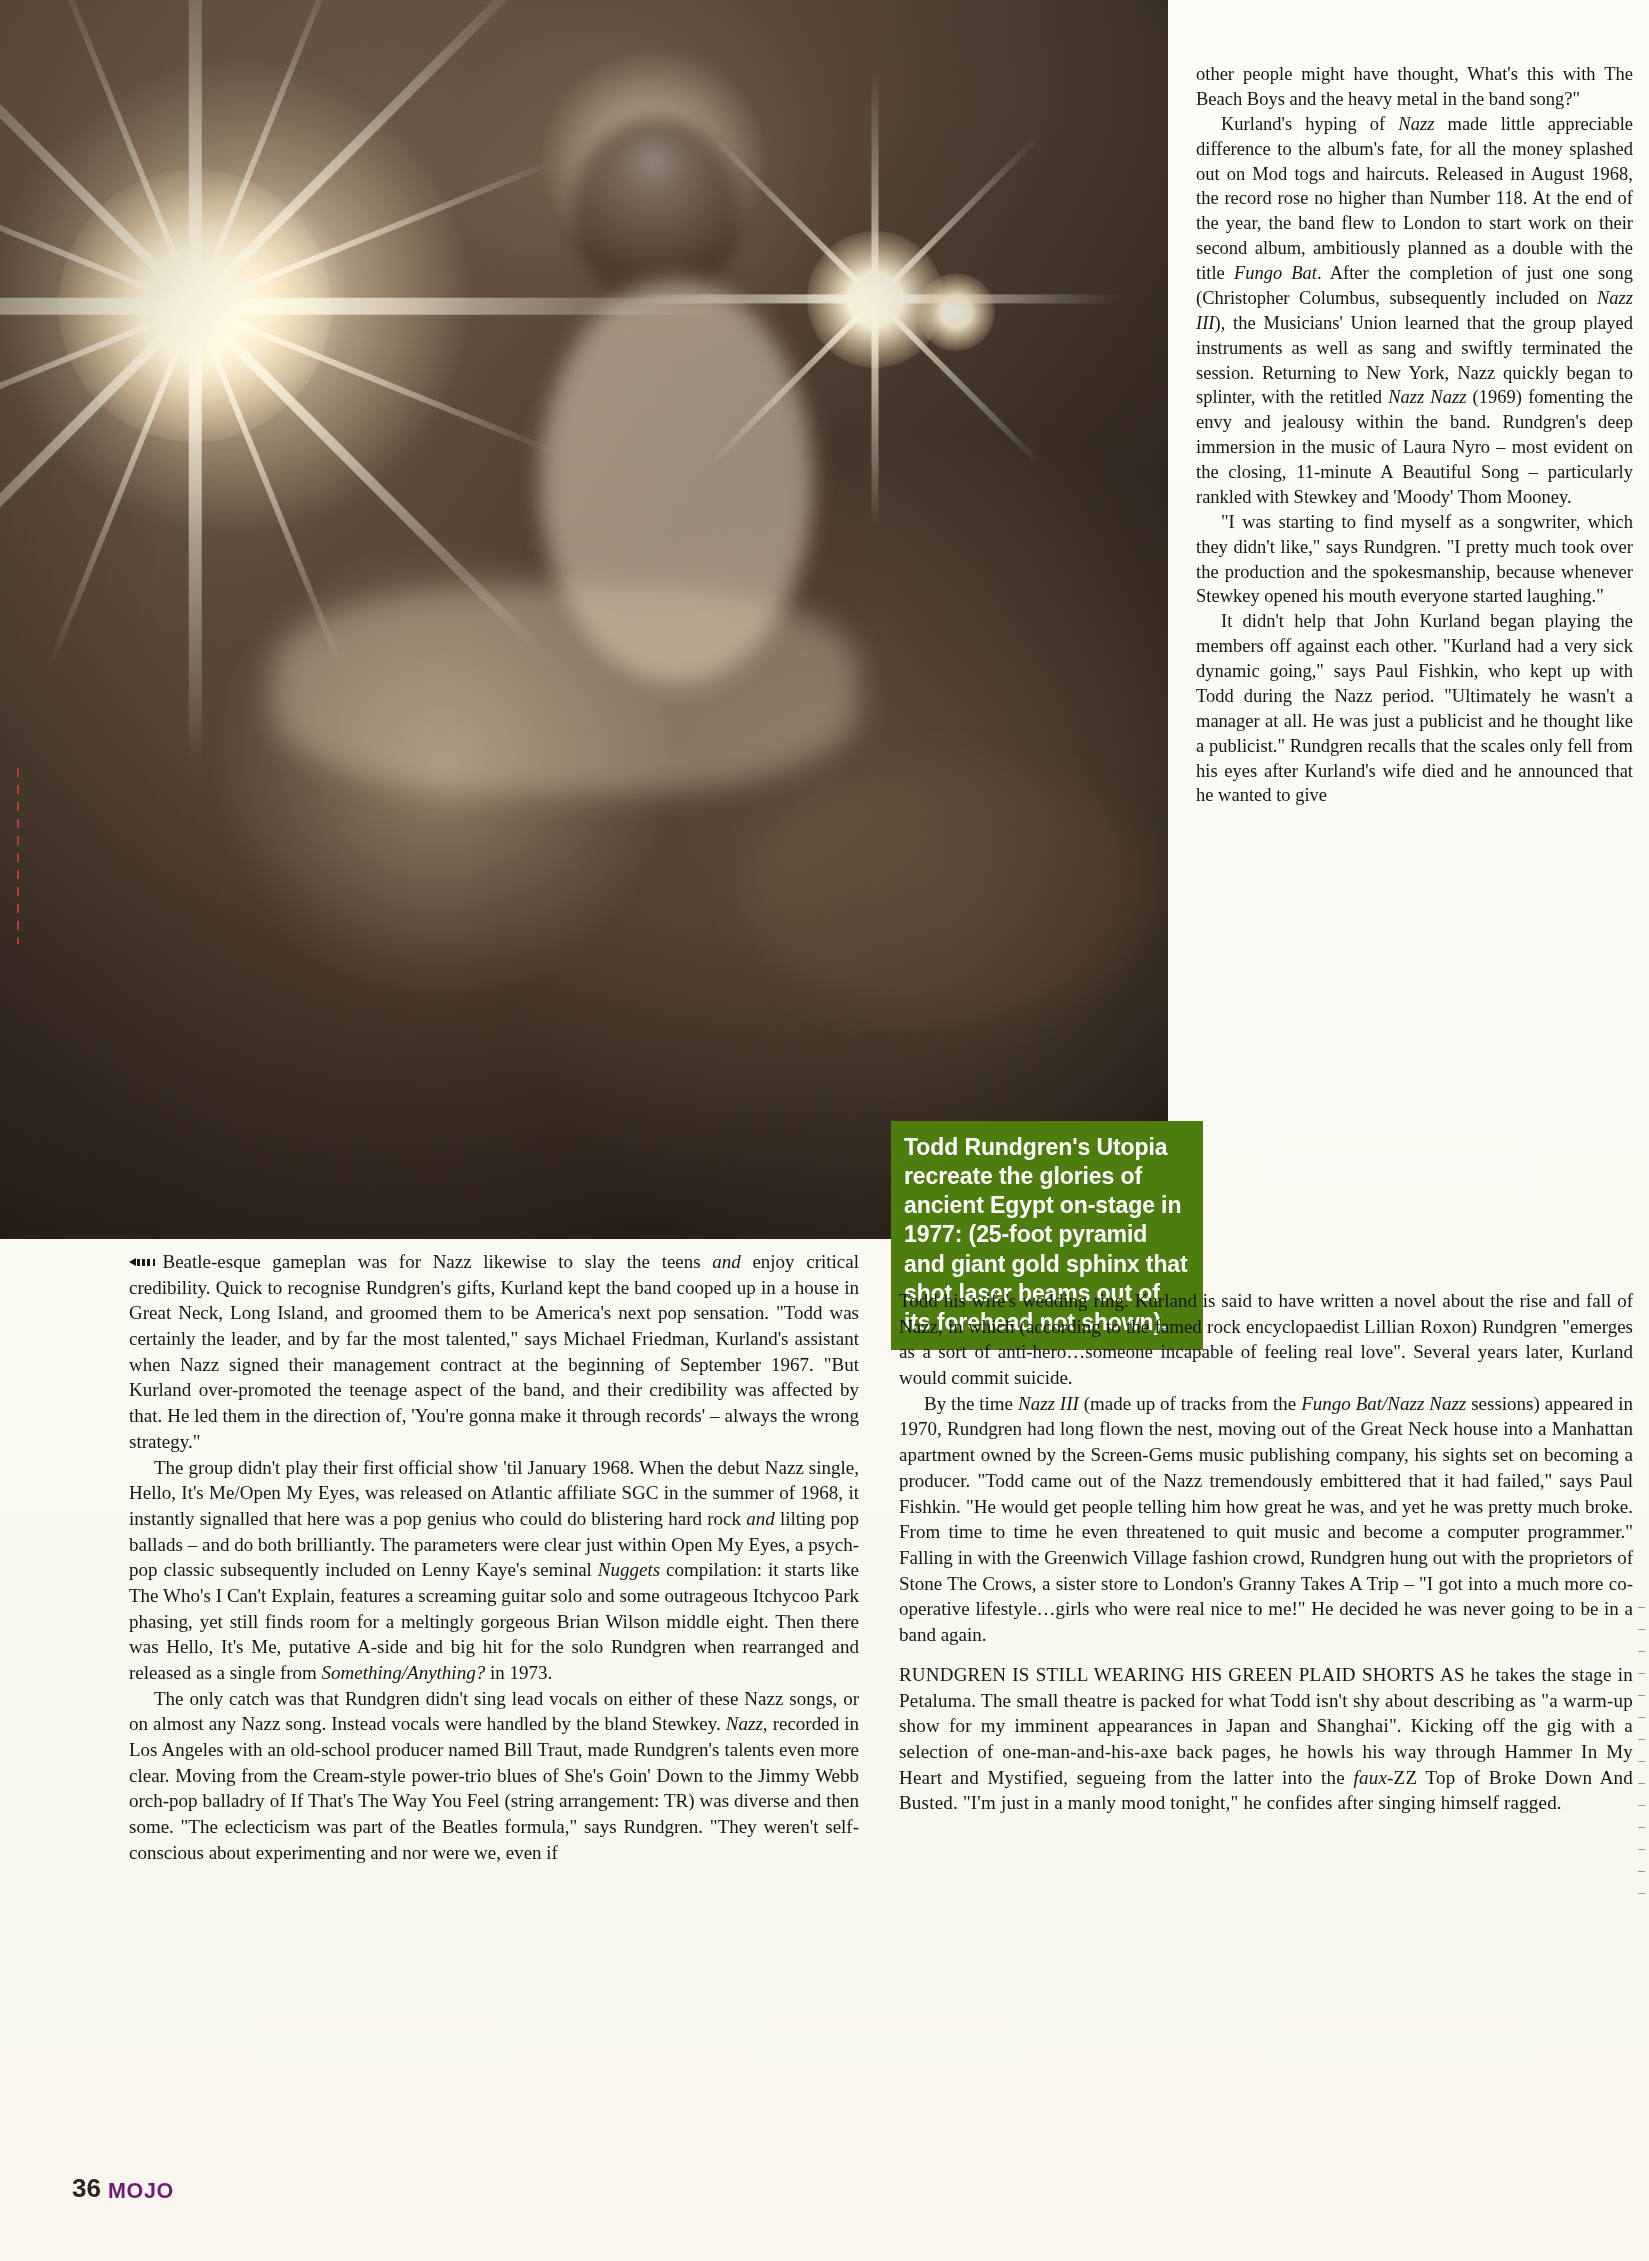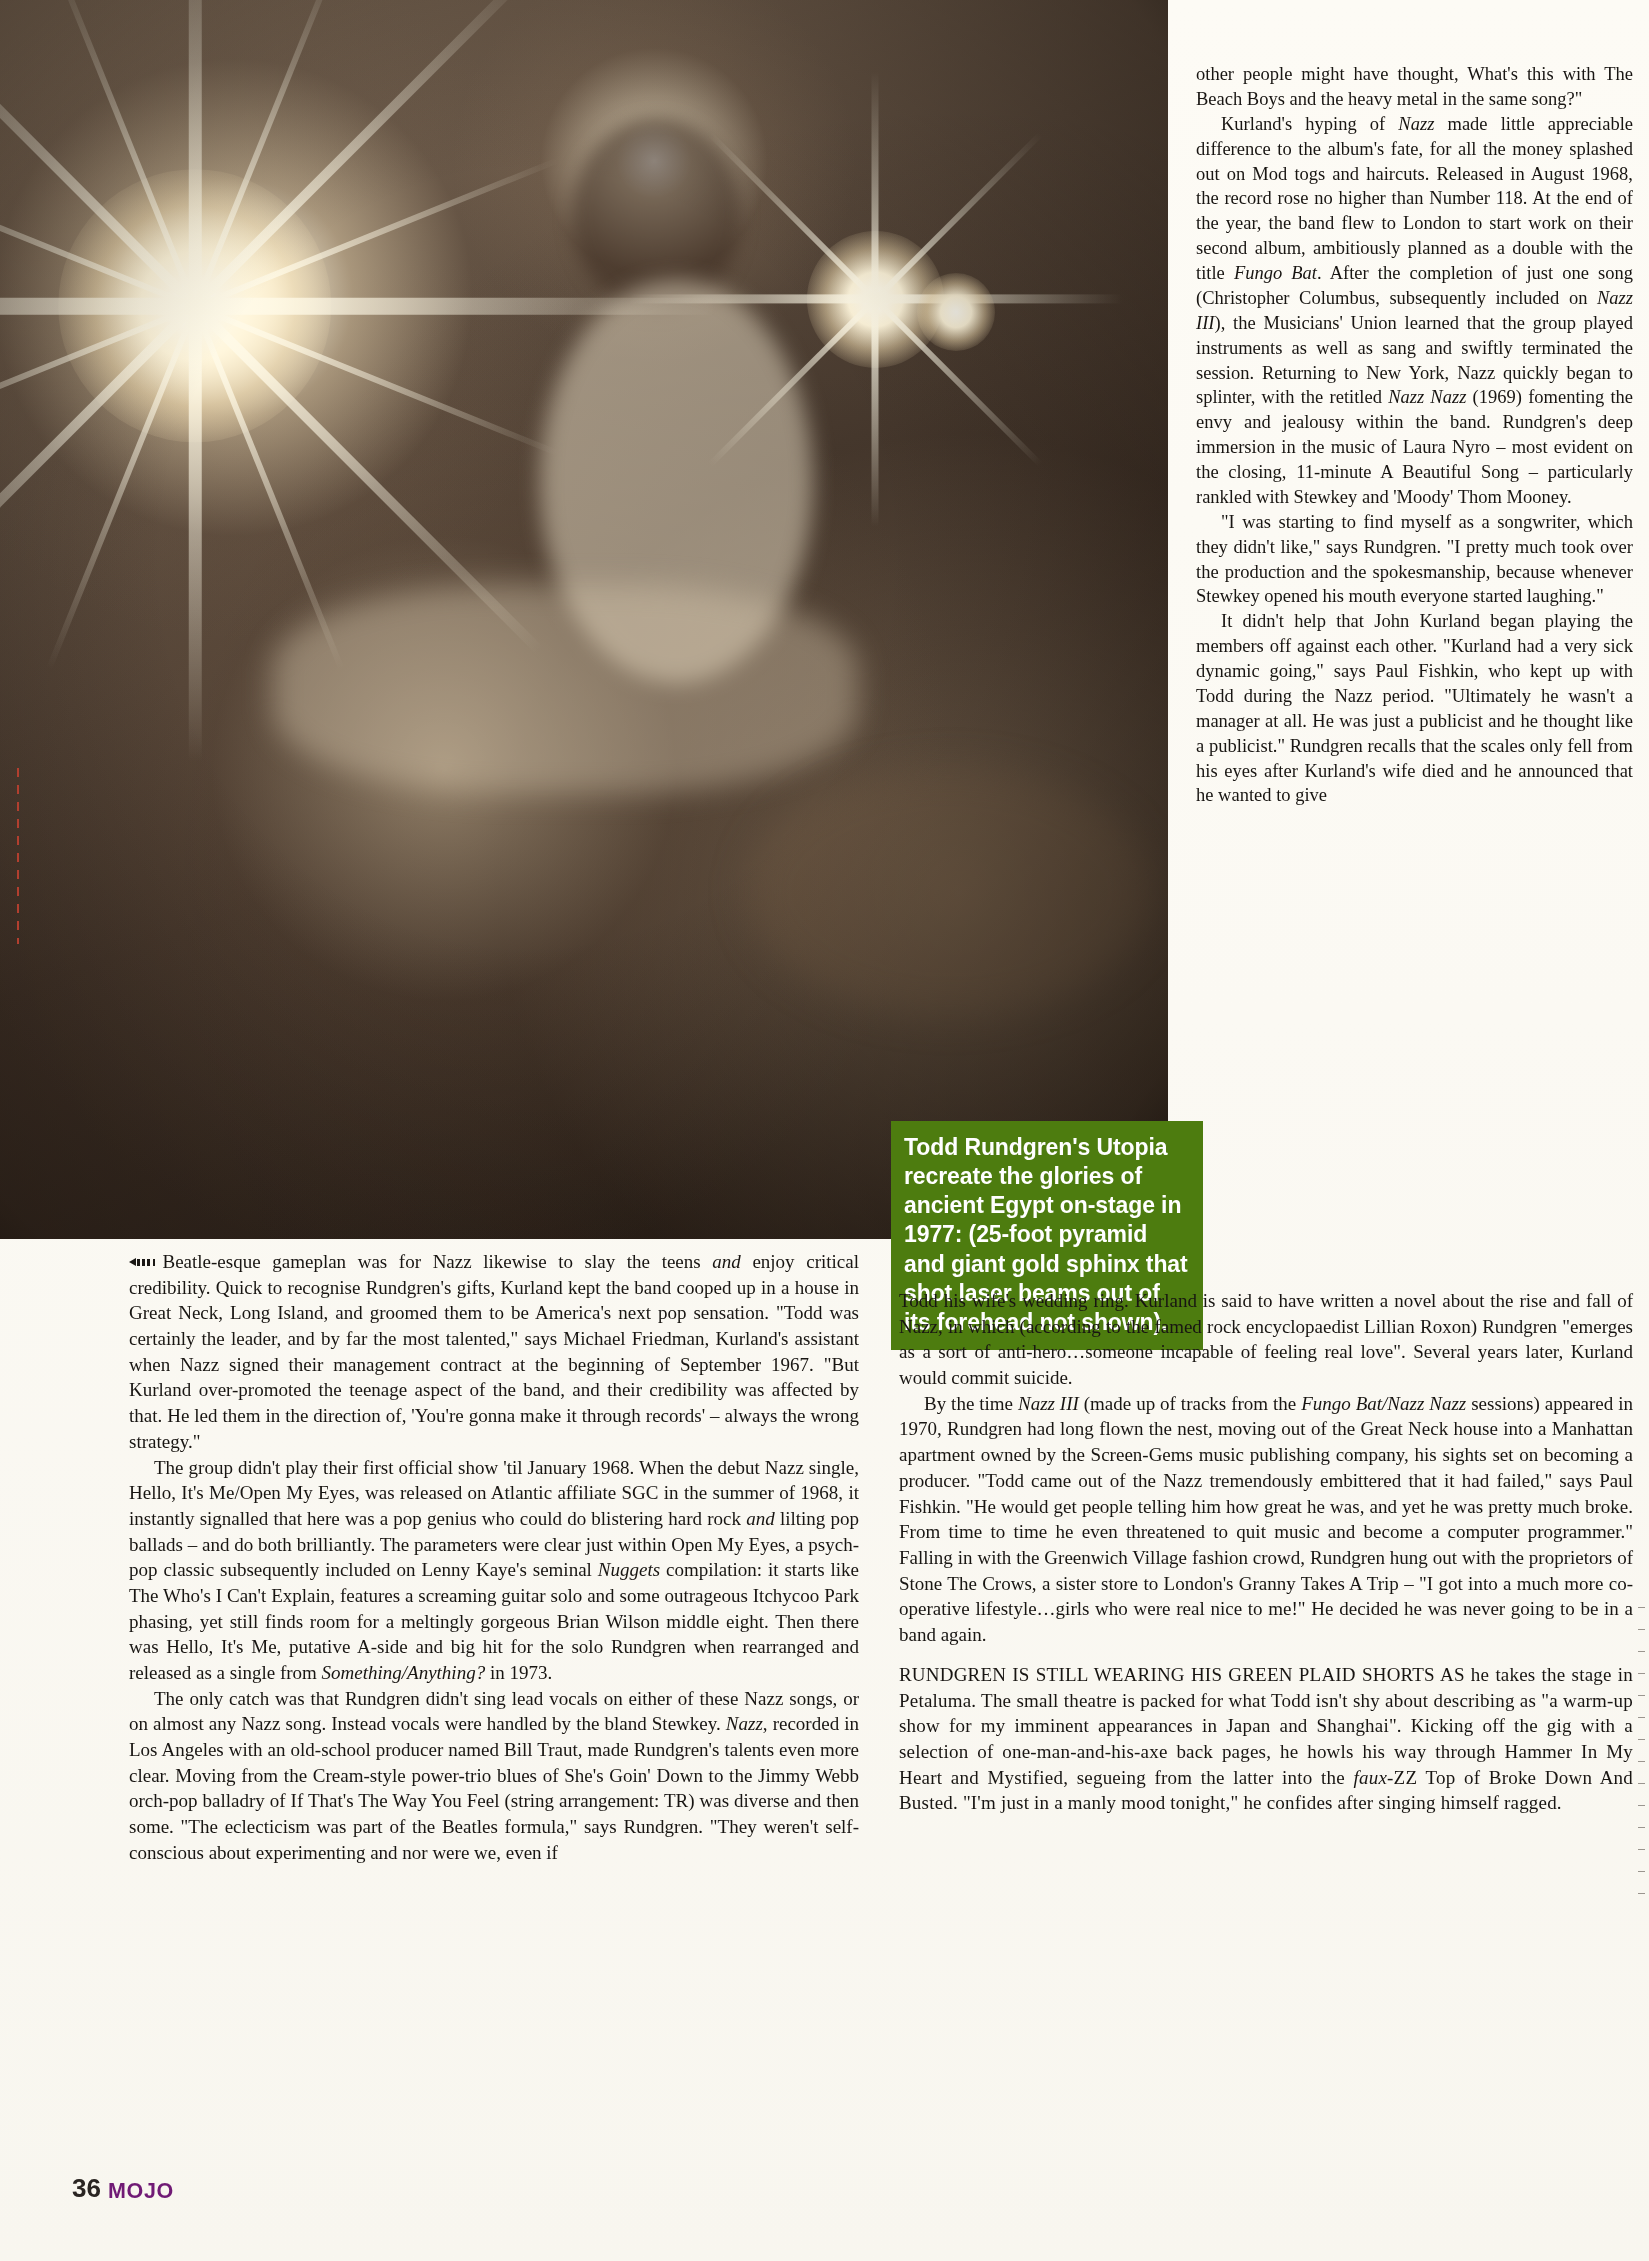--- a/index.html
+++ b/index.html
@@ -260,21 +260,21 @@
       <div class="photo-vignette"></div>
     </div>
   </div>
 
   <div class="trim-left"></div>
   <div class="edge-ticks"></div>
 
   <div class="caption">Todd Rundgren's Utopia recreate the glories of ancient Egypt on-stage in 1977: (25-foot pyramid and giant gold sphinx that shot laser beams out of its forehead not shown).</div>
 
   <div class="col col-tr">
-    <p class="first">other people might have thought, What's this with The Beach Boys and the heavy metal in the same song?"</p>
+    <p class="first">other people might have thought, What's this with The Beach Boys and the heavy metal in the band song?"</p>
     <p>Kurland's hyping of <em>Nazz</em> made little appreciable difference to the album's fate, for all the money splashed out on Mod togs and haircuts. Released in August 1968, the record rose no higher than Number 118. At the end of the year, the band flew to London to start work on their second album, ambitiously planned as a double with the title <em>Fungo Bat</em>. After the completion of just one song (Christopher Columbus, subsequently included on <em>Nazz III</em>), the Musicians' Union learned that the group played instruments as well as sang and swiftly terminated the session. Returning to New York, Nazz quickly began to splinter, with the retitled <em>Nazz Nazz</em> (1969) fomenting the envy and jealousy within the band. Rundgren's deep immersion in the music of Laura Nyro – most evident on the closing, 11-minute A Beautiful Song – particularly rankled with Stewkey and 'Moody' Thom Mooney.</p>
     <p>"I was starting to find myself as a songwriter, which they didn't like," says Rundgren. "I pretty much took over the production and the spokesmanship, because whenever Stewkey opened his mouth everyone started laughing."</p>
     <p>It didn't help that John Kurland began playing the members off against each other. "Kurland had a very sick dynamic going," says Paul Fishkin, who kept up with Todd during the Nazz period. "Ultimately he wasn't a manager at all. He was just a publicist and he thought like a publicist." Rundgren recalls that the scales only fell from his eyes after Kurland's wife died and he announced that he wanted to give</p>
   </div>
 
   <div class="col col-bl">
     <p class="first"><span class="arrow-cue"></span><span>Beatle-esque gameplan was for Nazz likewise to slay the teens <em>and</em> enjoy critical credibility. Quick to recognise Rundgren's gifts, Kurland kept the band cooped up in a house in Great Neck, Long Island, and groomed them to be America's next pop sensation. "Todd was certainly the leader, and by far the most talented," says Michael Friedman, Kurland's assistant when Nazz signed their management contract at the beginning of September 1967. "But Kurland over-promoted the teenage aspect of the band, and their credibility was affected by that. He led them in the direction of, 'You're gonna make it through records' – always the wrong strategy."</span></p>
     <p>The group didn't play their first official show 'til January 1968. When the debut Nazz single, Hello, It's Me/Open My Eyes, was released on Atlantic affiliate SGC in the summer of 1968, it instantly signalled that here was a pop genius who could do blistering hard rock <em>and</em> lilting pop ballads – and do both brilliantly. The parameters were clear just within Open My Eyes, a psych-pop classic subsequently included on Lenny Kaye's seminal <em>Nuggets</em> compilation: it starts like The Who's I Can't Explain, features a screaming guitar solo and some outrageous Itchycoo Park phasing, yet still finds room for a meltingly gorgeous Brian Wilson middle eight. Then there was Hello, It's Me, putative A-side and big hit for the solo Rundgren when rearranged and released as a single from <em>Something/Anything?</em> in 1973.</p>
     <p>The only catch was that Rundgren didn't sing lead vocals on either of these Nazz songs, or on almost any Nazz song. Instead vocals were handled by the bland Stewkey. <em>Nazz</em>, recorded in Los Angeles with an old-school producer named Bill Traut, made Rundgren's talents even more clear. Moving from the Cream-style power-trio blues of She's Goin' Down to the Jimmy Webb orch-pop balladry of If That's The Way You Feel (string arrangement: TR) was diverse and then some. "The eclecticism was part of the Beatles formula," says Rundgren. "They weren't self-conscious about experimenting and nor were we, even if</p>
   </div>

